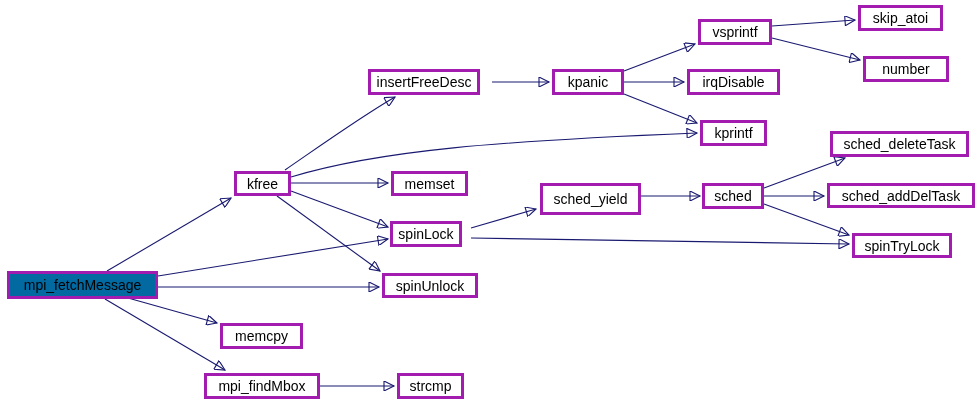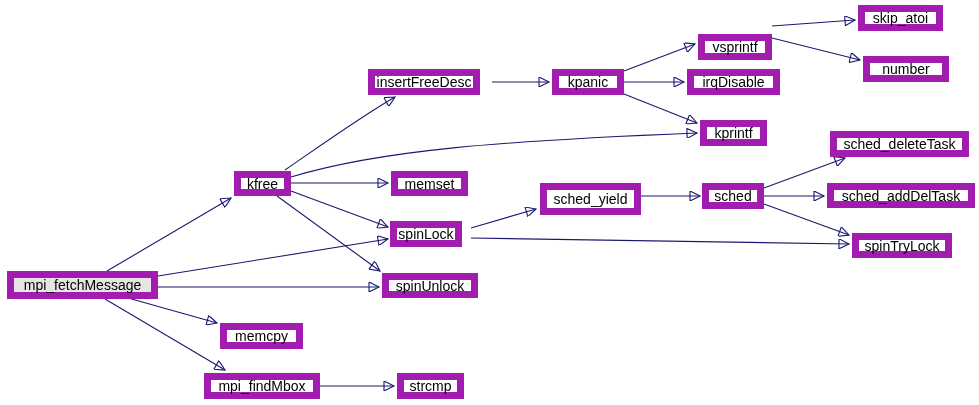--- a/index.html
+++ b/index.html
@@ -23,33 +23,33 @@
     height: 405px;
   }
   .edge-layer path {
     fill: none;
     stroke: #191970;
     stroke-width: 1.1;
   }
   .node {
     position: absolute;
     box-sizing: border-box;
-    border: 7px solid #a21caf;
+    border: 3px solid #a21caf;
     background: #ffffff;
     color: #000000;
     font-size: 14px;
     line-height: 1;
     display: flex;
     align-items: center;
     justify-content: center;
     white-space: nowrap;
     cursor: pointer;
   }
   .node.highlight {
-    background: #e5e5e5;
+    background: #0369a1;
   }
 </style>
 </head>
 <body>
 
 <div class="canvas">
 
   <svg class="edge-layer" width="979" height="405" viewBox="0 0 979 405" xmlns="http://www.w3.org/2000/svg">
     <defs>
       <marker id="arrow" viewBox="0 0 10 10" refX="10" refY="5" markerWidth="13" markerHeight="10" orient="auto" markerUnits="userSpaceOnUse">
@@ -82,21 +82,21 @@
   </svg>
 
   <div class="node highlight" style="left:7px;top:271px;width:151px;height:28px">mpi_fetchMessage</div>
 
   <div class="node" style="left:234px;top:171px;width:57px;height:25px">kfree</div>
 
   <div class="node" style="left:368px;top:69px;width:112px;height:26px">insertFreeDesc</div>
 
   <div class="node" style="left:552px;top:69px;width:72px;height:26px">kpanic</div>
 
-  <div class="node" style="left:698px;top:34px;width:74px;height:26px">vsprintf</div>
+  <div class="node" style="left:698px;top:19px;width:74px;height:26px">vsprintf</div>
 
   <div class="node" style="left:858px;top:5px;width:85px;height:26px">skip_atoi</div>
 
   <div class="node" style="left:863px;top:56px;width:86px;height:26px">number</div>
 
   <div class="node" style="left:687px;top:69px;width:93px;height:26px">irqDisable</div>
 
   <div class="node" style="left:700px;top:120px;width:67px;height:26px">kprintf</div>
 
   <div class="node" style="left:391px;top:171px;width:77px;height:25px">memset</div>

